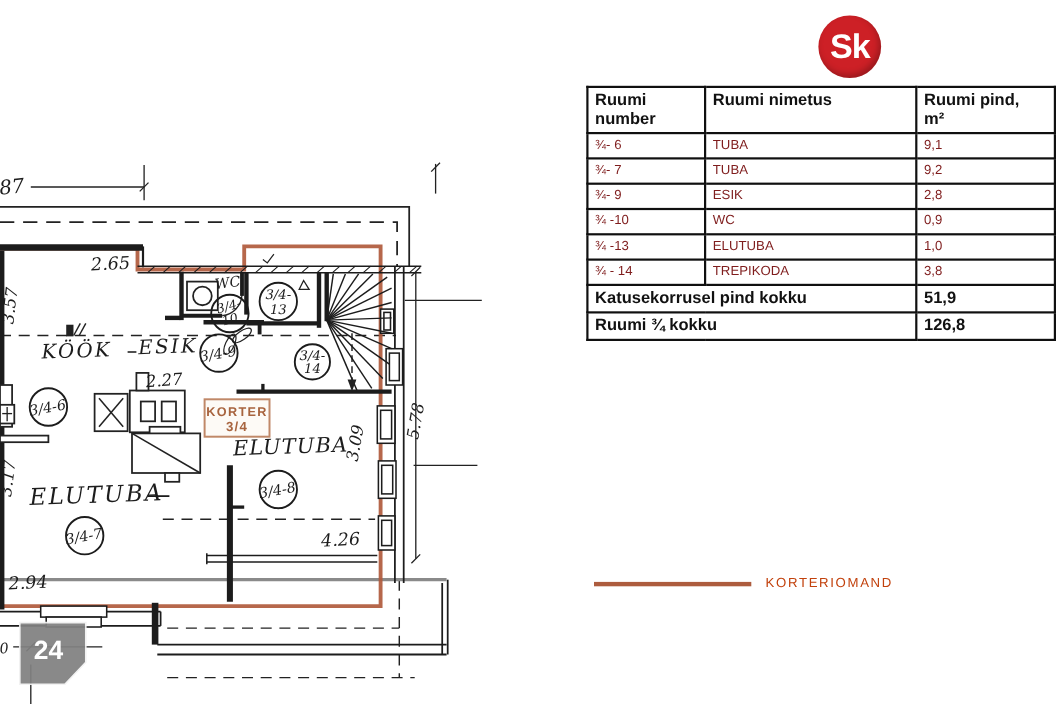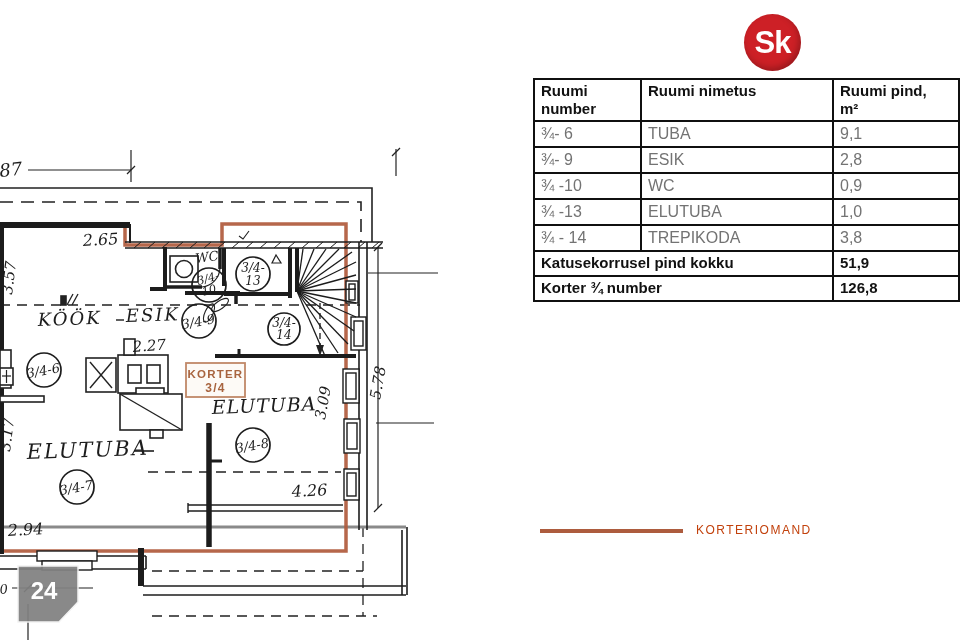--- a/index.html
+++ b/index.html
@@ -16,21 +16,21 @@
   .data-table{
     position:absolute;left:533px;top:78px;width:425px;
     border-collapse:collapse;table-layout:fixed;
   }
   .data-table th,.data-table td{
     border:2px solid #101010;text-align:left;vertical-align:top;
     padding:2px 6px;overflow:hidden;white-space:nowrap;
   }
   .data-table th{font-size:15px;font-weight:bold;color:#111;line-height:1.2;}
   .data-table th span{display:block;}
-  .data-table td{font-size:16px;color:#737373;height:17px;line-height:1.25;}
+  .data-table td{font-size:12px;color:#7f1d1d;height:17px;line-height:1.25;}
   .data-table tr.total td{font-size:15px;font-weight:bold;color:#111;}
   .col-num{width:107px;}
   .col-name{width:192px;}
   .col-area{width:126px;}
   
   .logo{
     position:absolute;left:744px;top:14px;width:57px;height:57px;border-radius:50%;
     background:#cd2026;display:flex;align-items:center;justify-content:center;
     box-shadow:inset -2px -3px 6px rgba(0,0,0,.25);
   }
@@ -290,20 +290,25 @@
       </th>
     </tr>
   </thead>
   <tbody>
     <tr>
       <td>¾- 6</td>
         <td>TUBA</td>
         <td>9,1</td>
     </tr>
     <tr>
+      <td>¾- 7</td>
+        <td>TUBA</td>
+        <td>9,2</td>
+    </tr>
+    <tr>
       <td>¾- 9</td>
         <td>ESIK</td>
         <td>2,8</td>
     </tr>
     <tr>
       <td>¾ -10</td>
         <td>WC</td>
         <td>0,9</td>
     </tr>
     <tr>
@@ -314,20 +319,20 @@
     <tr>
       <td>¾ - 14</td>
         <td>TREPIKODA</td>
         <td>3,8</td>
     </tr>
     <tr class="total">
       <td colspan="2">Katusekorrusel pind kokku</td>
         <td>51,9</td>
     </tr>
     <tr class="total">
-      <td colspan="2">Korter ¾ number</td>
+      <td colspan="2">Ruumi ¾ kokku</td>
         <td>126,8</td>
     </tr>
   </tbody>
 </table>
 
 <div class="legend-line"></div>
 <div class="legend-text">KORTERIOMAND</div>
 
 </body></html>

